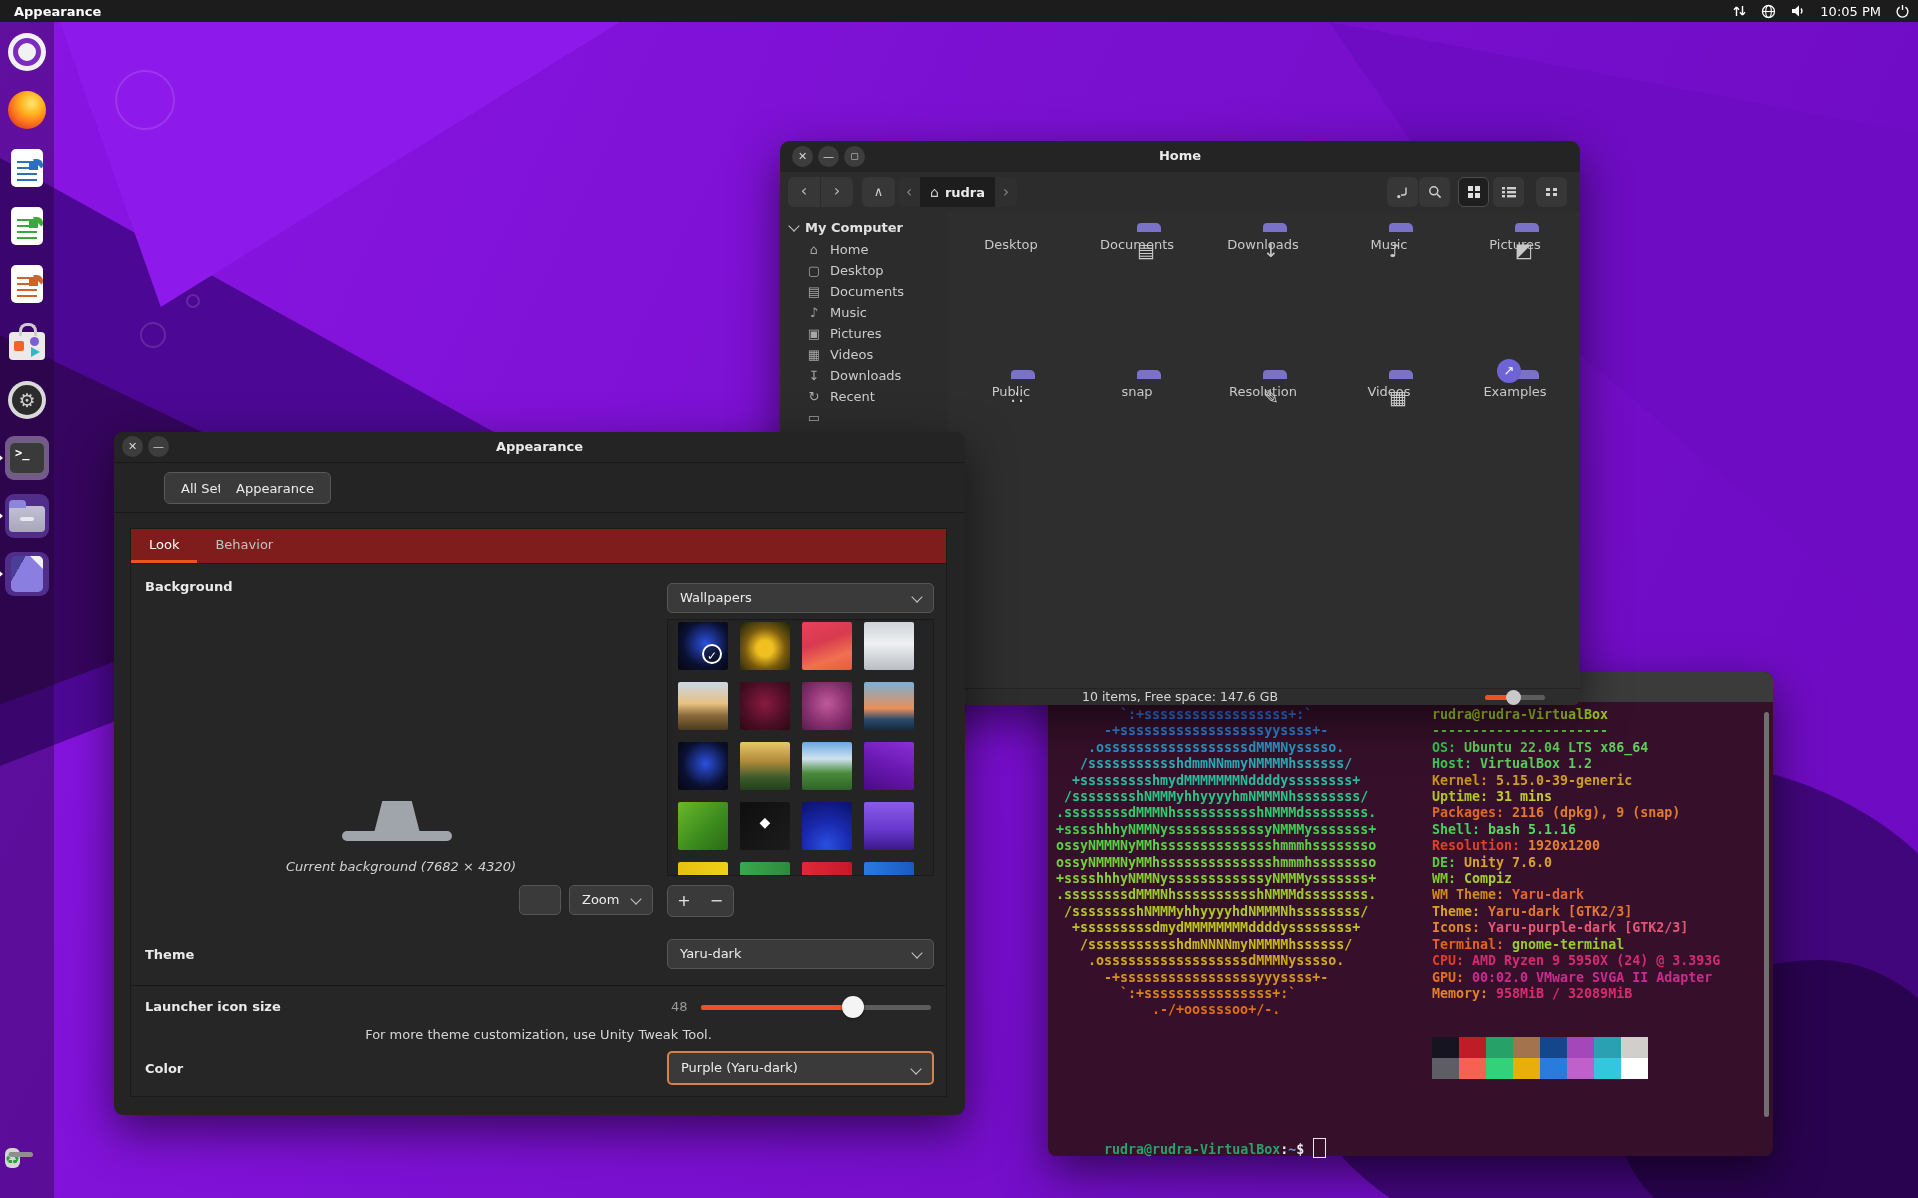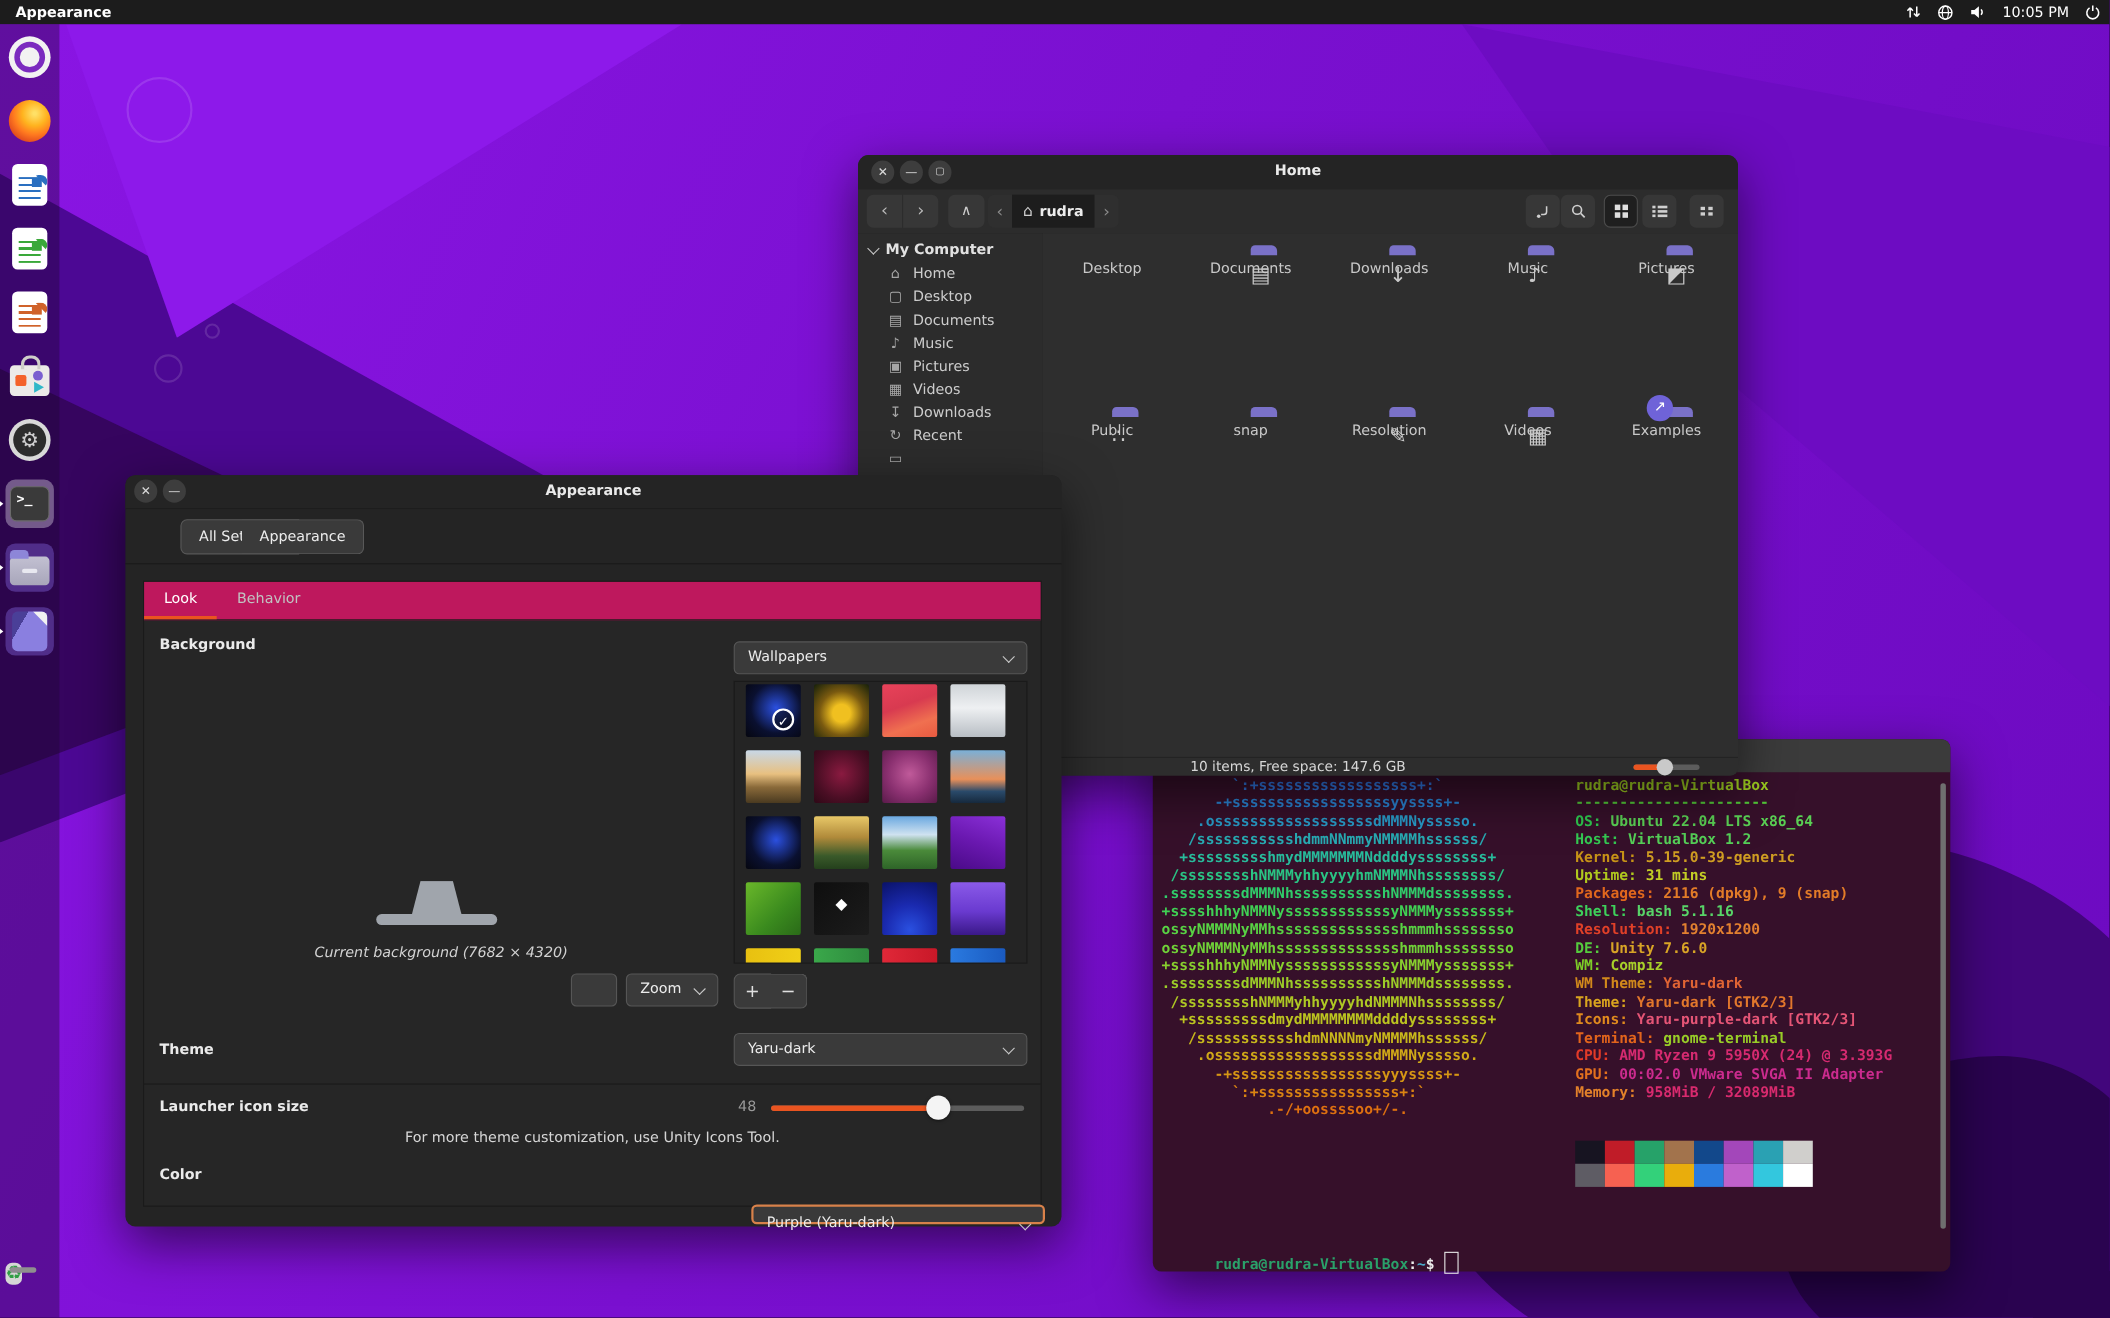--- a/index.html
+++ b/index.html
@@ -56,21 +56,21 @@
   .title{position:absolute;left:0;right:0;top:0;height:30px;line-height:30px;text-align:center;color:#eaeaea;font-size:13px;font-weight:bold;}
   .cbtn{position:absolute;top:4px;width:21px;height:21px;border-radius:50%;background:#3d3d3d;color:#d8d8d8;
     font-size:11px;line-height:21px;text-align:center;}
   .chev{display:inline-block;width:7px;height:7px;border-right:1.6px solid #c8c8c8;border-bottom:1.6px solid #c8c8c8;transform:rotate(45deg);}
   
   .win-app{left:114px;top:432px;width:851px;height:683px;background:#242424;z-index:30;}
   .seg-btn{position:absolute;top:40px;height:32px;background:#3a3a3a;border:1px solid #585858;color:#ececec;
     font-size:13px;line-height:32px;padding:0 16px;box-sizing:border-box;}
   .hr{position:absolute;left:0;right:0;height:1px;background:#191919;}
   .notebook{position:absolute;left:16px;top:96px;width:817px;height:569px;background:#262626;border:1px solid #1a1a1a;box-sizing:border-box;}
-  .tabstrip{position:absolute;left:0;top:0;right:0;height:34px;background:#be185d;border-bottom:1px solid #1a1a1a;display:flex;}
+  .tabstrip{position:absolute;left:0;top:0;right:0;height:34px;background:#7f1d1d;border-bottom:1px solid #1a1a1a;display:flex;}
   .tab{padding:0 18px;line-height:31px;font-size:13px;color:#c2c2c2;}
   .tab.active{color:#fff;border-bottom:3px solid #e95420;}
   .lbl{position:absolute;color:#eaeaea;font-size:13px;font-weight:bold;}
   .monitor{position:absolute;left:150px;top:100px;width:232px;height:218px;}
   .bezel{position:absolute;left:0;top:0;width:232px;height:172px;background:#a0a5ac;border-radius:10px;}
   .mscreen{position:absolute;left:10px;top:9px;width:212px;height:134px;overflow:hidden;border-radius:2px;
     background:linear-gradient(115deg,#a427ec 0%,#8816d6 55%,#7a10c8 100%);}
   .ms-sh1{position:absolute;inset:0;background:#38056a;clip-path:polygon(58% 0,100% 0,100% 58%);}
   .ms-sh2{position:absolute;inset:0;background:rgba(192,31,216,.55);clip-path:polygon(0 52%,48% 100%,0 100%);}
   .jelly{position:absolute;left:58px;top:24px;width:72px;height:48px;background:rgba(45,4,90,.5);
@@ -468,23 +468,23 @@
           <i class="chev"></i>
       </span>
       <div class="hr" style="top:456px;"></div>
 
       <span class="lbl" style="left:14px;top:470px;">Launcher icon size</span>
       <span class="slider-val" style="left:540px;top:470px;">48</span>
       <span class="slider-track" style="left:570px;top:476px;width:230px;">
         <span class="slider-fill" style="width:152px;"></span>
         <span class="slider-handle" style="left:141px;"></span>
       </span>
-      <span class="note" style="top:498px;">For more theme customization, use Unity Icons Tool.</span>
+      <span class="note" style="top:498px;">For more theme customization, use Unity Tweak Tool.</span>
 
       <span class="lbl" style="left:14px;top:532px;">Color</span>
-      <span class="sel focus" style="left:552px;top:522px;width:267px;height:18px;margin-top:44px;">
+      <span class="sel focus" style="left:536px;top:522px;width:267px;height:34px;">
         <span style="padding-top:7px;">Purple (Yaru-dark)</span>
           <i class="chev" style="top:12px;"></i>
       </span>
     </div>
   </div>
 
 </div>
 
 </body></html>

